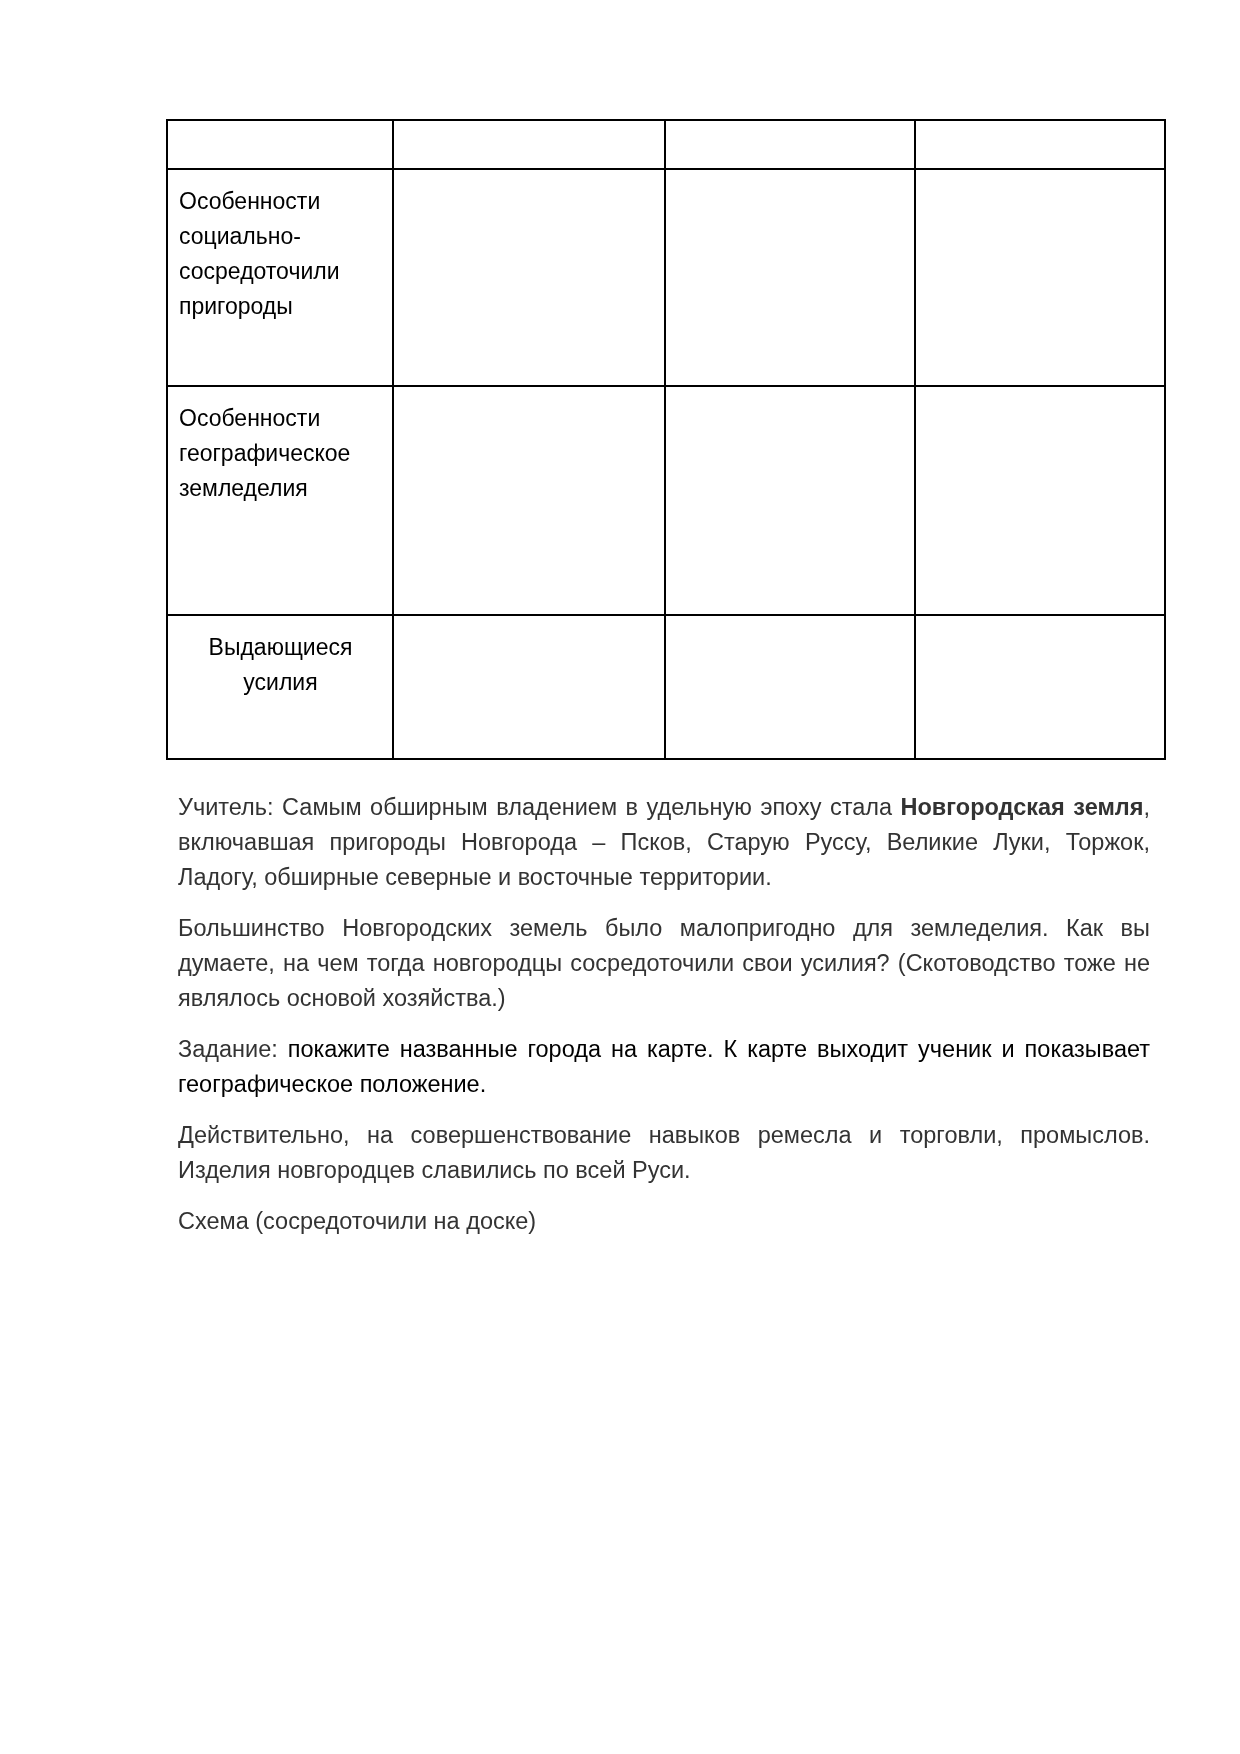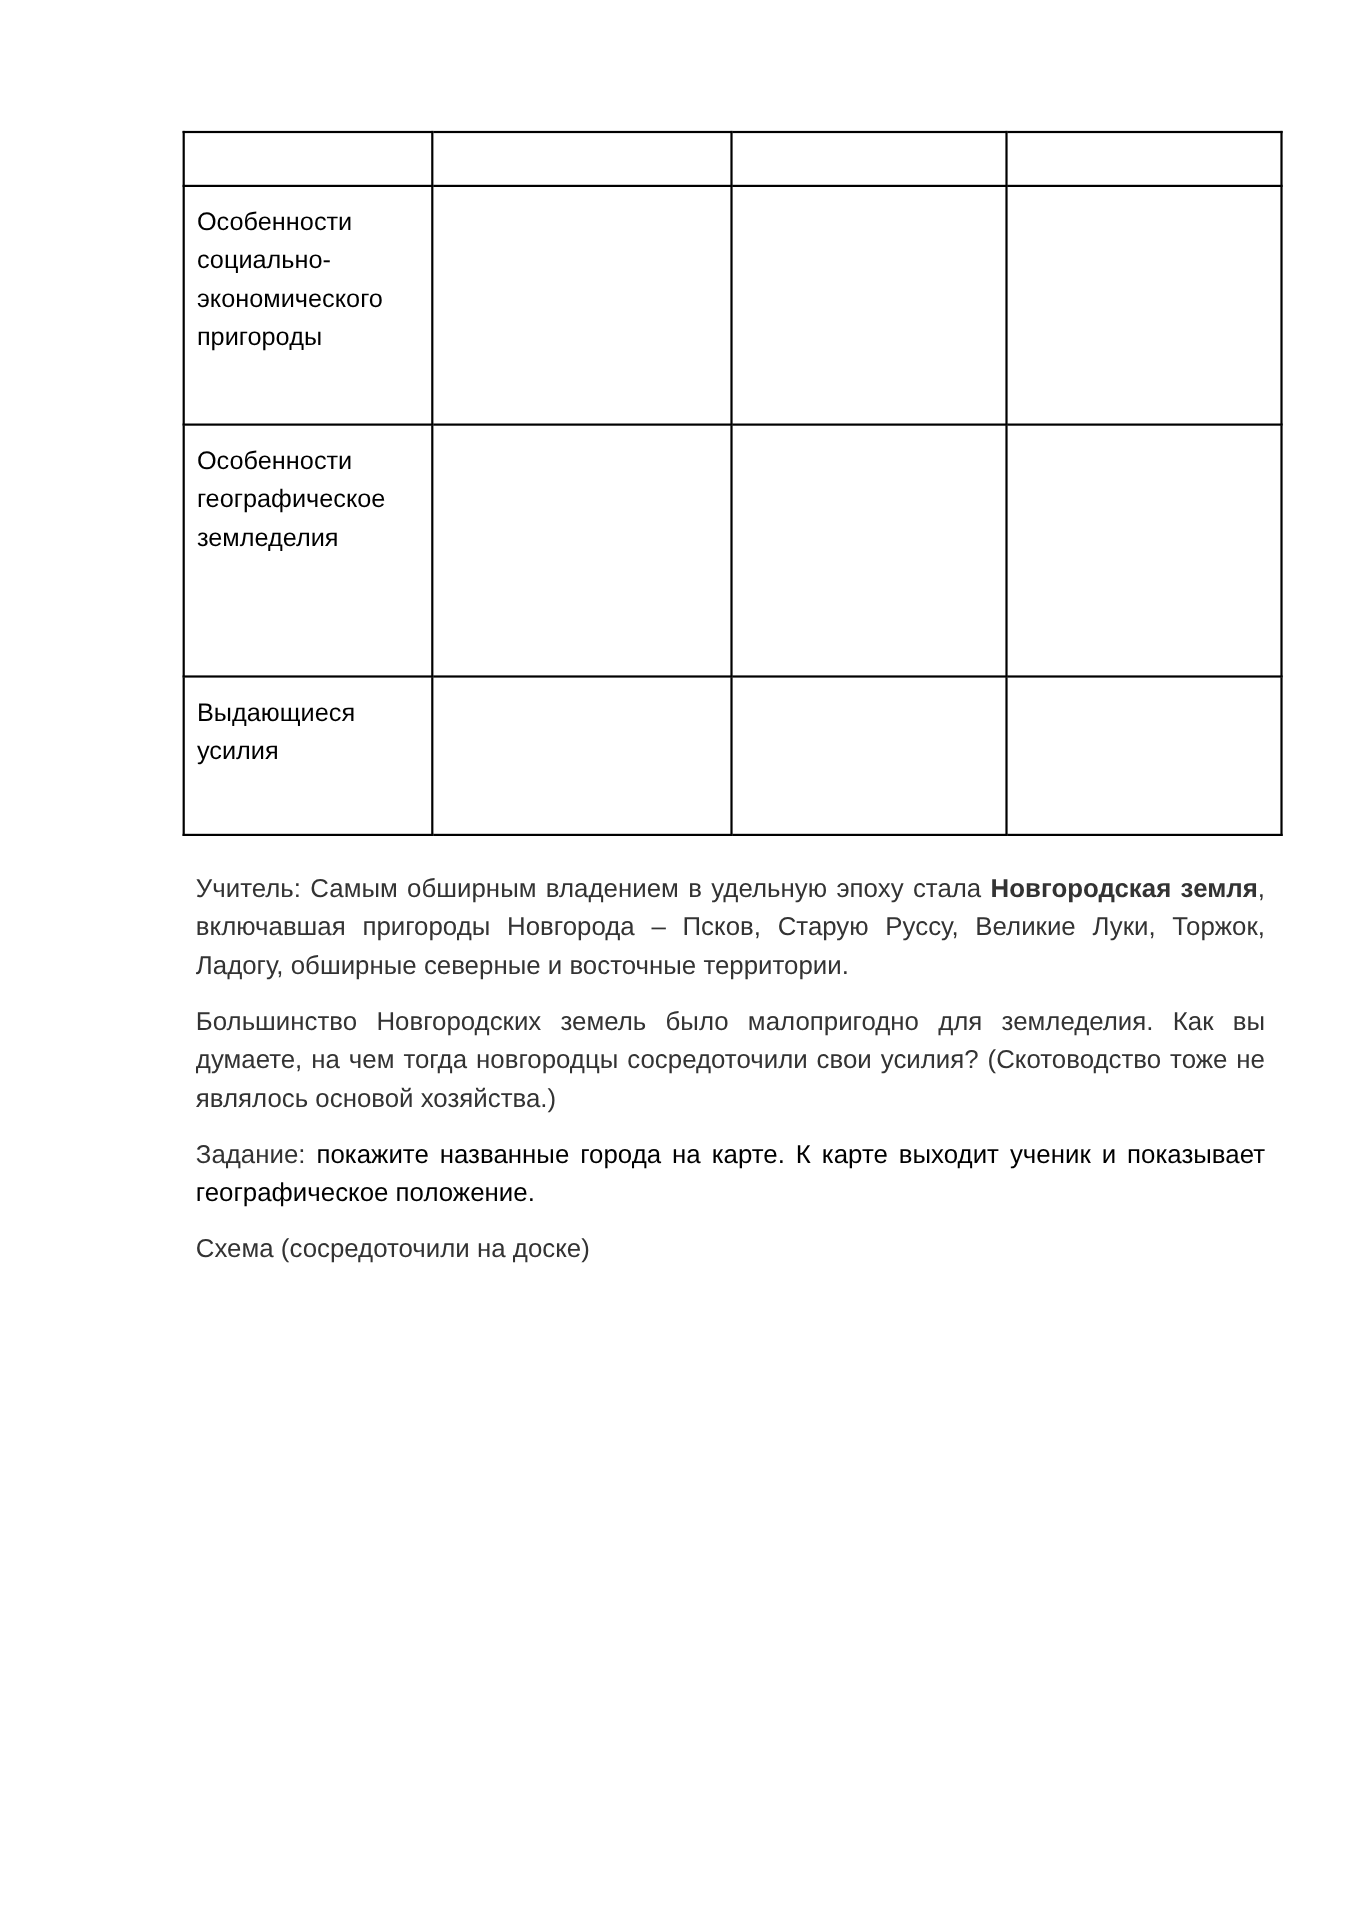--- a/index.html
+++ b/index.html
@@ -37,21 +37,21 @@
     }
     .cell-label {
       font-size: 23px;
       line-height: 35px;
       color: #000;
       padding: 14px 10px 0 11px;
     }
     .row-h0 { height: 49px; }
     .row-h1 { height: 217px; }
     .row-h2 { height: 229px; }
-    .row-h3 { height: 144px; }
+    .row-h3 { height: 144px; text-align: center; }
 
     .body-text {
       position: absolute;
       left: 178px;
       top: 774px;
       width: 972px;
       font-size: 23.5px;
       line-height: 35px;
       color: #333333;
     }
@@ -87,21 +87,21 @@
           </td>
       <td>
             <div class="cell-label"></div>
           </td>
     </tr>
     <tr class="row-h1">
       <td>
         <div class="cell-label">
           <div>Особенности</div>
           <div>социально-</div>
-          <div>экономического</div>
+          <div>сосредоточили</div>
           <div>пригороды</div>
         </div>
       </td>
       <td>
             <div class="cell-label"></div>
           </td>
       <td>
             <div class="cell-label"></div>
           </td>
       <td>
@@ -143,16 +143,17 @@
             <div class="cell-label"></div>
           </td>
     </tr>
   </tbody>
     </table>
 
   <div class="body-text">
     <p><span>Учитель: Самым обширным владением в удельную эпоху стала </span><span class="bold">Новгородская земля</span><span>, включавшая пригороды Новгорода – Псков, Старую Руссу, Великие Луки, Торжок, Ладогу, обширные северные и восточные территории.</span></p>
     <p>Большинство Новгородских земель было малопригодно для земледелия. Как вы думаете, на чем тогда новгородцы сосредоточили свои усилия? (Скотоводство тоже не являлось основой хозяйства.)</p>
     <p><span>Задание: </span><span class="black">покажите названные города на карте. К карте выходит ученик и показывает географическое положение.</span></p>
+    <p>Действительно, на совершенствование навыков ремесла и торговли, промыслов. Изделия новгородцев славились по всей Руси.</p>
     <p>Схема (сосредоточили на доске)</p>
   </div>
 
 </div>
 
 </body></html>

